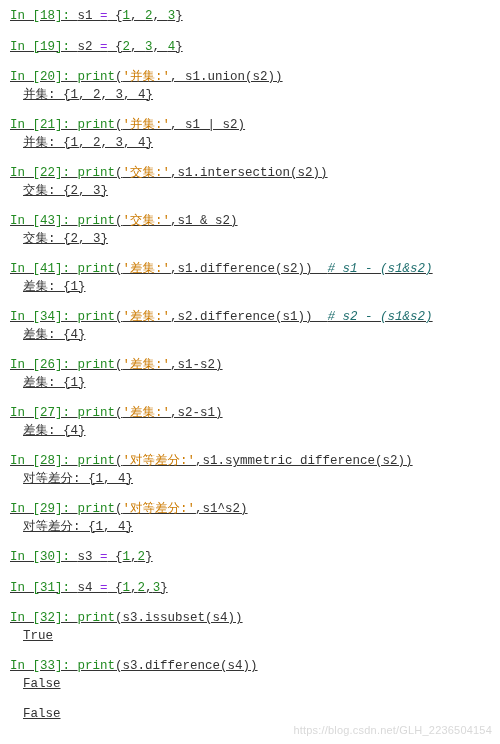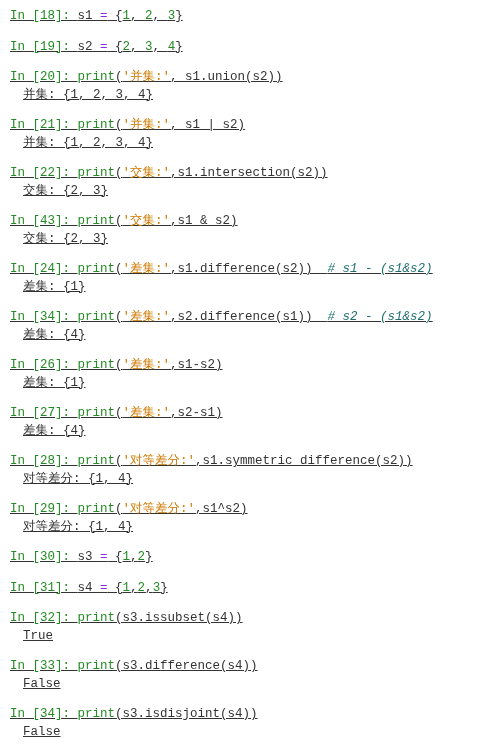--- a/index.html
+++ b/index.html
@@ -55,21 +55,21 @@
     </div>
     <div class="cell">
       <div class="line"><span class="prompt">In [22]: </span><span class="kw">print</span><span class="plain">(</span><span class="str">'交集:'</span><span class="plain">,s1.intersection(s2))</span></div>
       <div class="line out">交集: {2, 3}</div>
     </div>
     <div class="cell">
       <div class="line"><span class="prompt">In [43]: </span><span class="kw">print</span><span class="plain">(</span><span class="str">'交集:'</span><span class="plain">,s1 &amp; s2)</span></div>
       <div class="line out">交集: {2, 3}</div>
     </div>
     <div class="cell">
-      <div class="line"><span class="prompt">In [24]: </span><span class="kw">print</span><span class="plain">(</span><span class="str">'差集:'</span><span class="plain">,s1.difference(s2))  </span><span class="cmt"># s1 - (s1&amp;s2)</span></div>
+      <div class="line"><span class="prompt">In [41]: </span><span class="kw">print</span><span class="plain">(</span><span class="str">'差集:'</span><span class="plain">,s1.difference(s2))  </span><span class="cmt"># s1 - (s1&amp;s2)</span></div>
       <div class="line out">差集: {1}</div>
     </div>
     <div class="cell">
       <div class="line"><span class="prompt">In [34]: </span><span class="kw">print</span><span class="plain">(</span><span class="str">'差集:'</span><span class="plain">,s2.difference(s1))  </span><span class="cmt"># s2 - (s1&amp;s2)</span></div>
       <div class="line out">差集: {4}</div>
     </div>
     <div class="cell">
       <div class="line"><span class="prompt">In [26]: </span><span class="kw">print</span><span class="plain">(</span><span class="str">'差集:'</span><span class="plain">,s1-s2)</span></div>
       <div class="line out">差集: {1}</div>
     </div>
@@ -93,17 +93,16 @@
     </div>
     <div class="cell">
       <div class="line"><span class="prompt">In [32]: </span><span class="kw">print</span><span class="plain">(s3.issubset(s4))</span></div>
       <div class="line out">True</div>
     </div>
     <div class="cell">
       <div class="line"><span class="prompt">In [33]: </span><span class="kw">print</span><span class="plain">(s3.difference(s4))</span></div>
       <div class="line out">False</div>
     </div>
     <div class="cell">
-      <div class="line"><span class="prompt">In [34]: </span><span class="kw">print</span><span class="plain">(s3.isdisjoint(s4))</span></div>
       <div class="line out">False</div>
     </div>
   </div>
 <div class="wm">https://blog.csdn.net/GLH_2236504154</div>
 
 </body></html>

